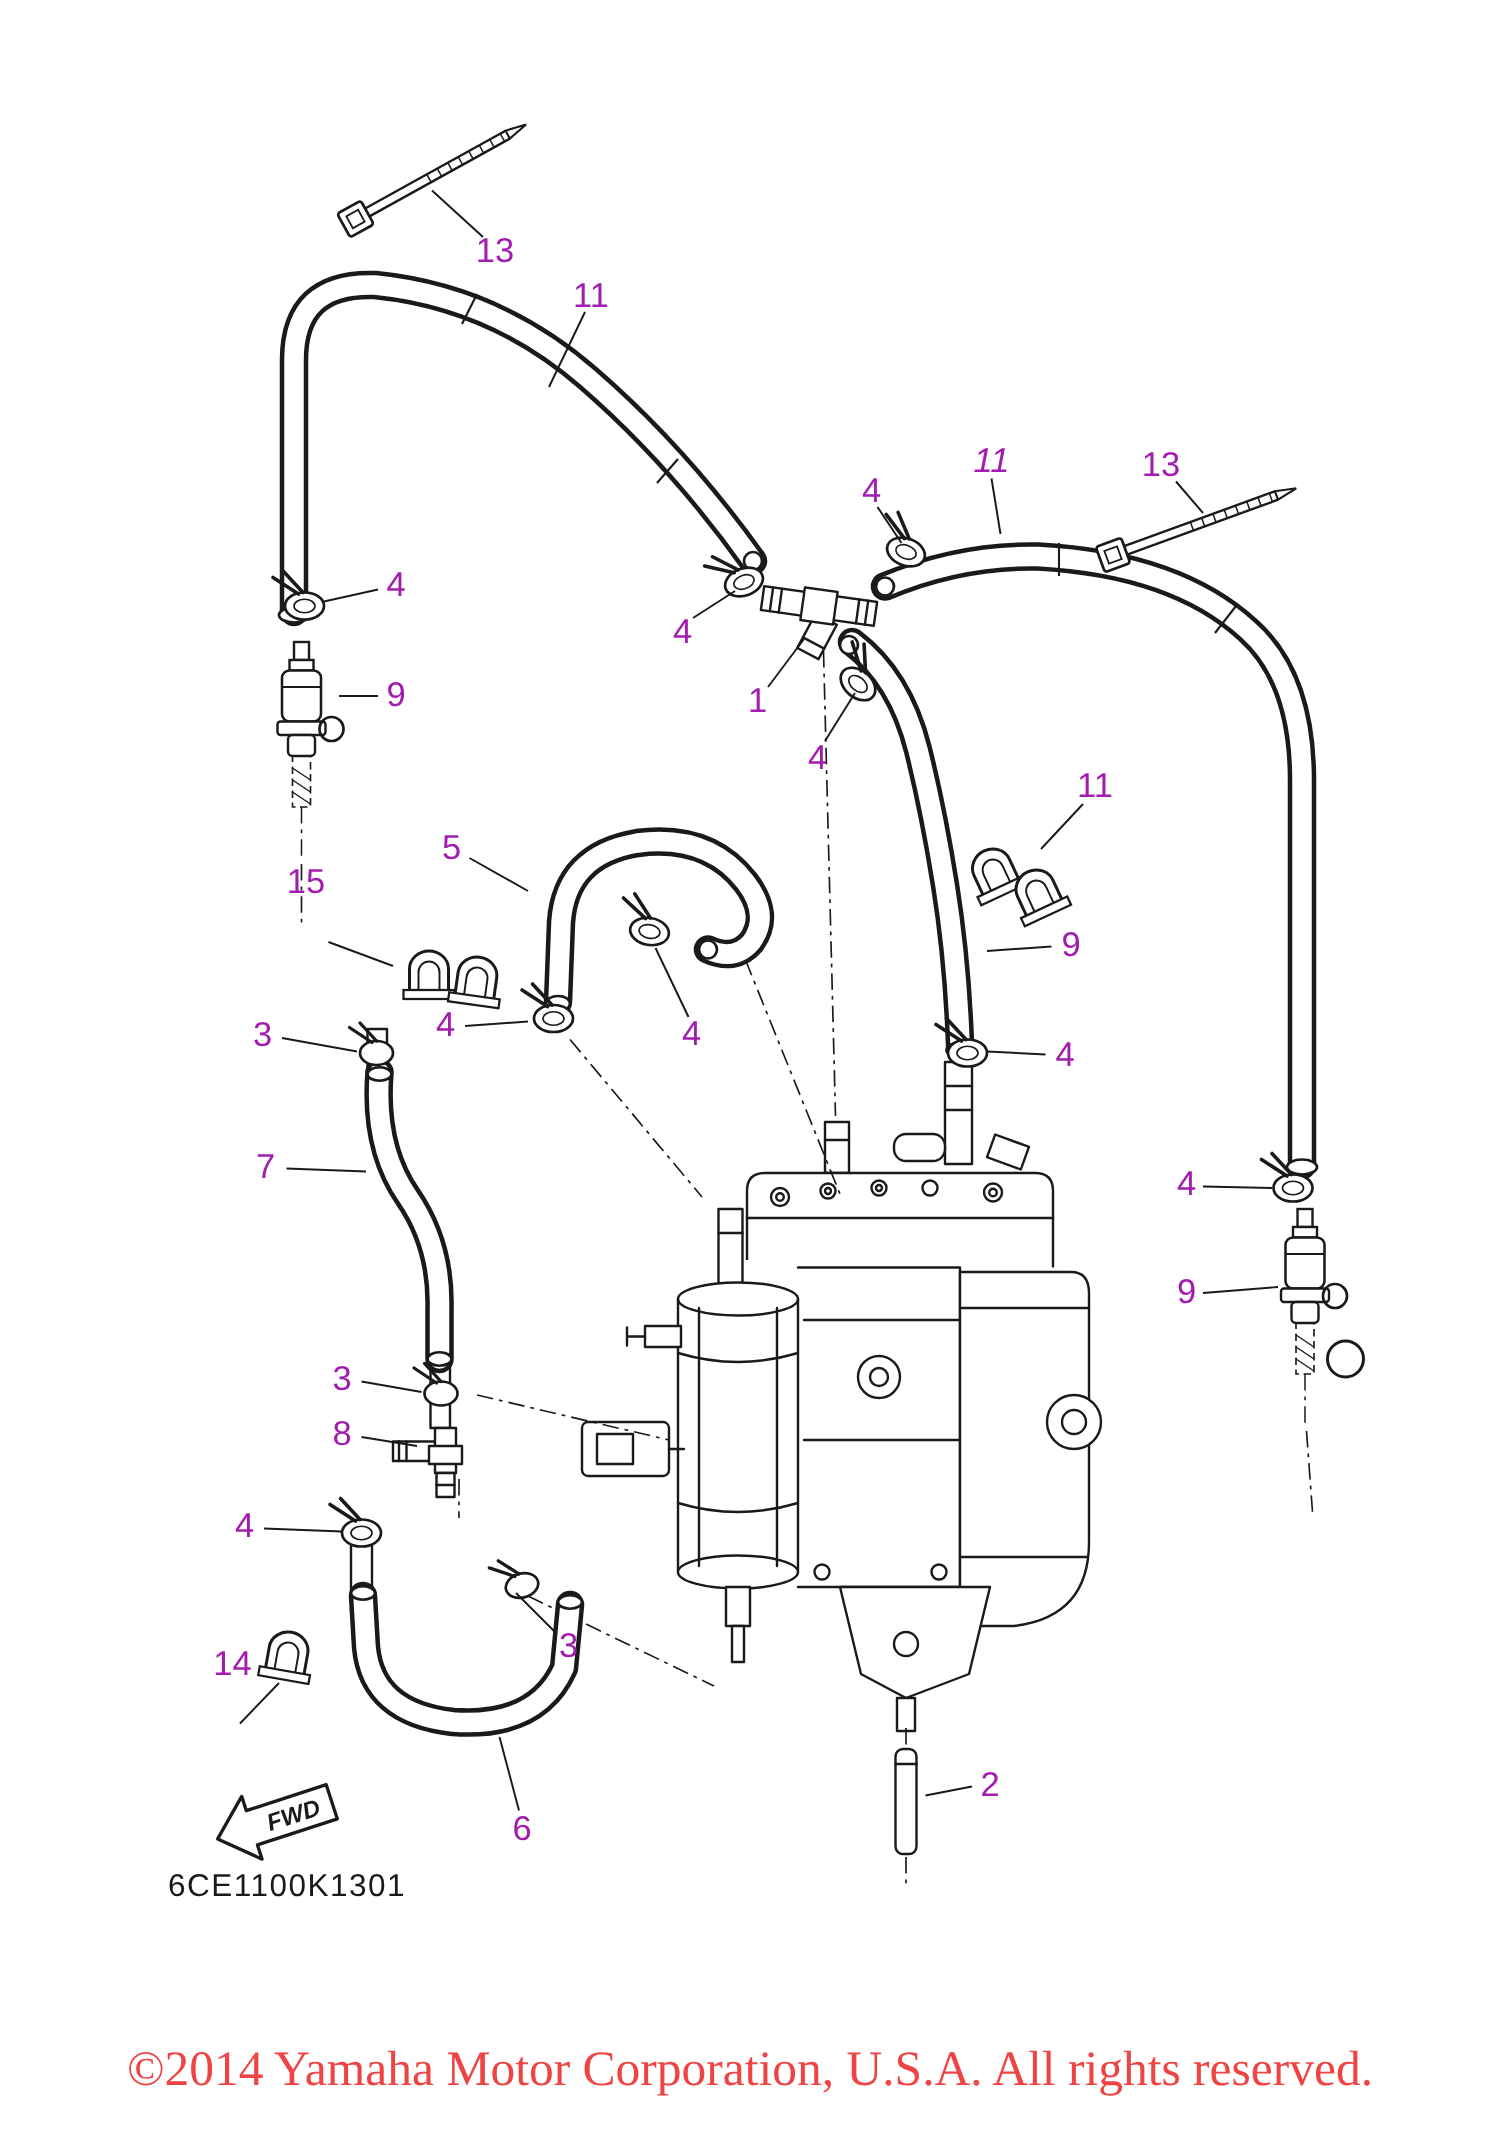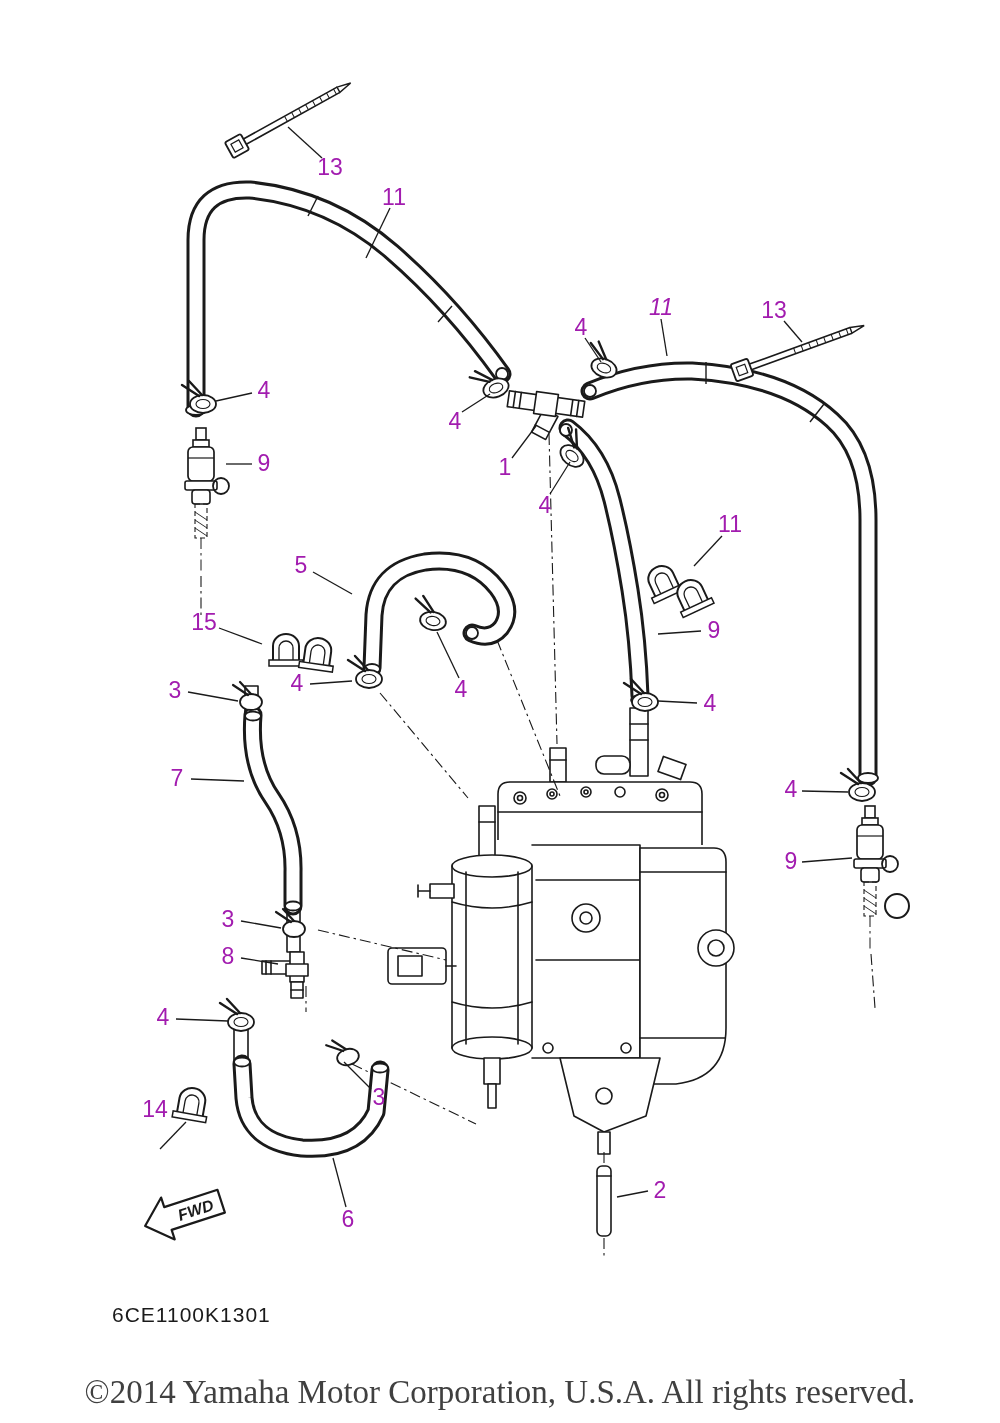--- a/index.html
+++ b/index.html
@@ -18,26 +18,26 @@
   .ldr{stroke:#1a1a1a;stroke-width:1.3;}
   .tick{stroke:#1a1a1a;stroke-width:1.4;}
   
   .callout-layer{position:absolute;left:0;top:0;width:100%;height:100%;pointer-events:none;}
   .callout{
     position:absolute;transform:translate(-50%,-50%);
     font-size:23px;line-height:1;color:#a21caf;
     font-family:"Liberation Sans",sans-serif;
   }
   .drawing-code{
-    position:absolute;left:112px;top:1303px;font-size:21px;letter-spacing:1px;
+    position:absolute;left:112px;top:1246px;font-size:21px;letter-spacing:1px;
     font-family:"Liberation Sans",sans-serif;
   }
   .copyright{
-    position:absolute;left:50%;bottom:12px;transform:translateX(-50%);
-    white-space:nowrap;font-family:"Liberation Serif",serif;font-size:33px;color:#404040;
+    position:absolute;left:50%;bottom:24px;transform:translateX(-50%);
+    white-space:nowrap;font-family:"Liberation Serif",serif;font-size:33px;color:#ef4444;
   }
 </style>
 </head>
 <body>
 
 <div class="page">
 
   <svg class="diagram-canvas" width="1000" height="1423" viewBox="0 0 1000 1423" xmlns="http://www.w3.org/2000/svg">
 
     <defs>
@@ -353,21 +353,21 @@
       <div class="callout" style="left: 264px; top: 463px;">9</div>
       <div class="callout" style="left: 455px; top: 421px;">4</div>
       <div class="callout" style="left: 581px; top: 327px;">4</div>
       <div class="callout" style="left: 505px; top: 467px;">1</div>
       <div class="callout" style="left: 545px; top: 505px;">4</div>
       <div class="callout" style="left: 661px; top: 307px; font-style: italic;">11</div>
       <div class="callout" style="left: 774px; top: 310px;">13</div>
       <div class="callout" style="left: 730px; top: 524px;">11</div>
       <div class="callout" style="left: 714px; top: 630px;">9</div>
       <div class="callout" style="left: 301px; top: 565px;">5</div>
-      <div class="callout" style="left: 204px; top: 622px;">15</div>
+      <div class="callout" style="left: 204px; top: 588px;">15</div>
       <div class="callout" style="left: 297px; top: 683px;">4</div>
       <div class="callout" style="left: 461px; top: 689px;">4</div>
       <div class="callout" style="left: 175px; top: 690px;">3</div>
       <div class="callout" style="left: 177px; top: 778px;">7</div>
       <div class="callout" style="left: 710px; top: 703px;">4</div>
       <div class="callout" style="left: 791px; top: 789px;">4</div>
       <div class="callout" style="left: 791px; top: 861px;">9</div>
       <div class="callout" style="left: 228px; top: 919px;">3</div>
       <div class="callout" style="left: 228px; top: 956px;">8</div>
       <div class="callout" style="left: 163px; top: 1017px;">4</div>

